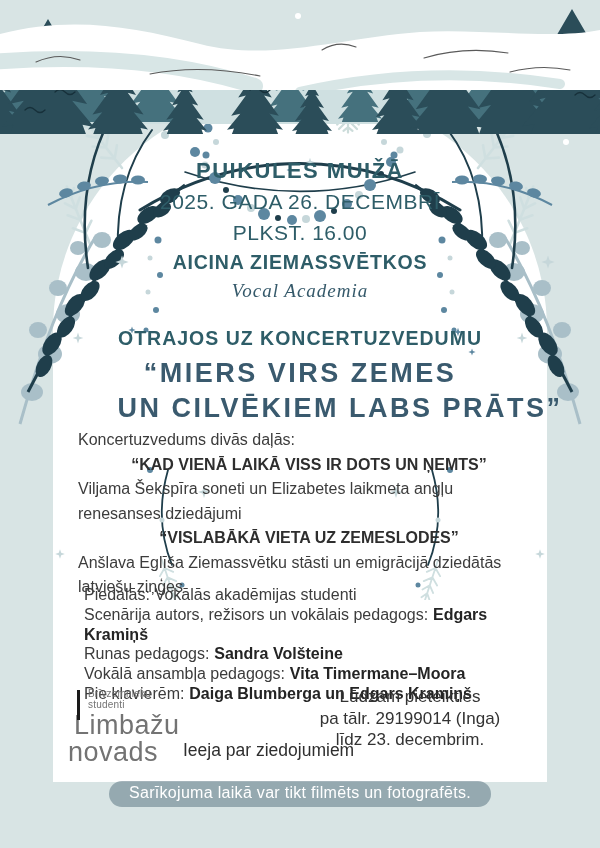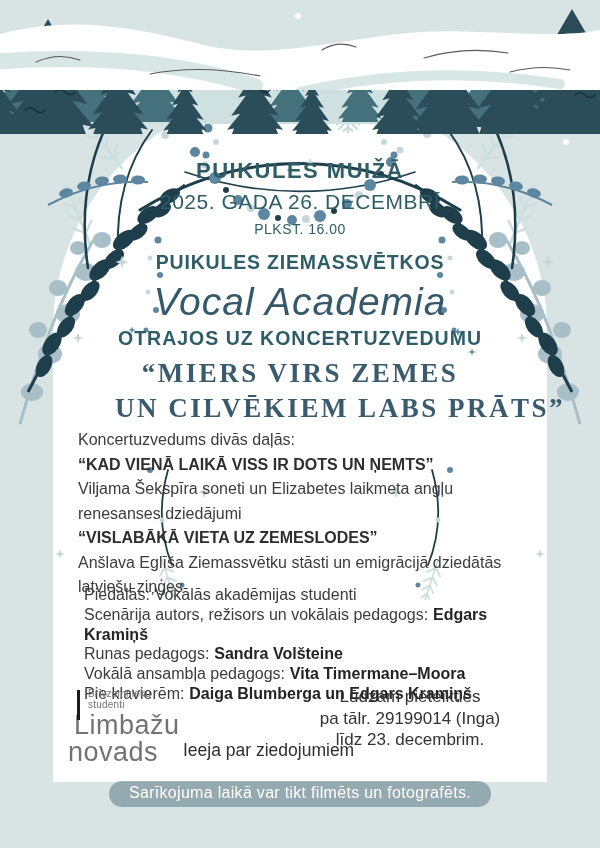--- a/index.html
+++ b/index.html
@@ -16,34 +16,34 @@
   }
   svg.layer{position:absolute;left:0;top:0;}
   .wreath{width:600px;height:600px;}
   .trees{width:600px;height:162px;top:686px;}
   .snow{width:600px;height:90px;top:758px;}
 
   
   .ht{position:absolute;left:0;width:600px;text-align:center;color:#2e5d68;}
   .venue   {top:158px;font-size:22px;font-weight:800;letter-spacing:1.5px;}
   .date    {top:190px;font-size:21px;font-weight:400;letter-spacing:.5px;}
-  .time    {top:221px;font-size:14px;font-weight:400;letter-spacing:.5px;}
+  .time    {top:221px;font-size:21px;font-weight:400;letter-spacing:.5px;}
   .occasion{top:251px;font-size:19.5px;font-weight:800;letter-spacing:.8px;}
-  .organizer{top:280px;font-size:39px;font-family:Liberation Sans, sans-serif;
+  .organizer{top:280px;font-size:19px;font-family:Liberation Serif, serif;
     font-style:italic;font-weight:500;letter-spacing:1px;color:#35596a;}
   .invite  {top:327px;font-size:19.5px;font-weight:800;letter-spacing:1px;}
   .big1    {top:358px;}
   .big2    {top:393px;margin-left:40px;}
-  .bigline{font-family:Liberation Serif, serif;font-weight:700;
+  .bigline{font-family:Liberation Sans, sans-serif;font-weight:700;
     font-size:27px;letter-spacing:2.5px;color:#3a5a6e;}
 
   
   .program{position:absolute;left:78px;top:428px;width:462px;
     font-size:16px;line-height:24.5px;color:#3c3c3c;}
-  .program .b{font-weight:700;color:#2e2e2e;}
+  .program .b{font-weight:700;color:#2e2e2e;text-align:center;}
   .credits{position:absolute;left:84px;top:585px;width:470px;
     font-size:16px;line-height:19.8px;color:#3c3c3c;}
   .crow .cl{margin-right:.3em;}
   .crow .cv{font-weight:700;color:#242424;}
   .crow .cv.plain{font-weight:400;color:#3c3c3c;}
 
   
   .logo{position:absolute;left:74px;top:688px;color:#737373;z-index:3;}
   .logo .bar{position:absolute;left:3px;top:2px;width:2.5px;height:30px;background:#1a1a1a;}
   .logo .parish{margin-left:14px;font-size:10px;line-height:11px;letter-spacing:.2px;}
@@ -260,21 +260,21 @@
       <use href="#star4" transform="translate(458,332) scale(.35)"></use>
       <use href="#star4" transform="translate(472,352) scale(.3)"></use>
       <use href="#star4" transform="translate(132,330) scale(.3)"></use>
       <use href="#star4" transform="translate(290,170) scale(.3)"></use>
     </g>
   </svg>
 
   <div class="ht venue">PUIKULES MUIŽĀ</div>
   <div class="ht date">2025. GADA 26. DECEMBRĪ</div>
   <div class="ht time">PLKST. 16.00</div>
-  <div class="ht occasion">PUIKULES ZIEMASSVĒTKOS</div>
+  <div class="ht occasion">AICINA ZIEMASSVĒTKOS</div>
   <div class="ht organizer">Vocal Academia</div>
   <div class="ht invite">OTRAJOS UZ KONCERTUZVEDUMU</div>
   <div class="ht bigline big1">“MIERS VIRS ZEMES</div>
   <div class="ht bigline big2">UN CILVĒKIEM LABS PRĀTS”</div>
 
   <div class="program">
     <div>Koncertuzvedums divās daļās:</div>
     <div class="b">“KAD VIENĀ LAIKĀ VISS IR DOTS UN ŅEMTS”</div>
     <div>Viljama Šekspīra soneti un Elizabetes laikmeta angļu renesanses dziedājumi</div>
     <div class="b">“VISLABĀKĀ VIETA UZ ZEMESLODES”</div>

